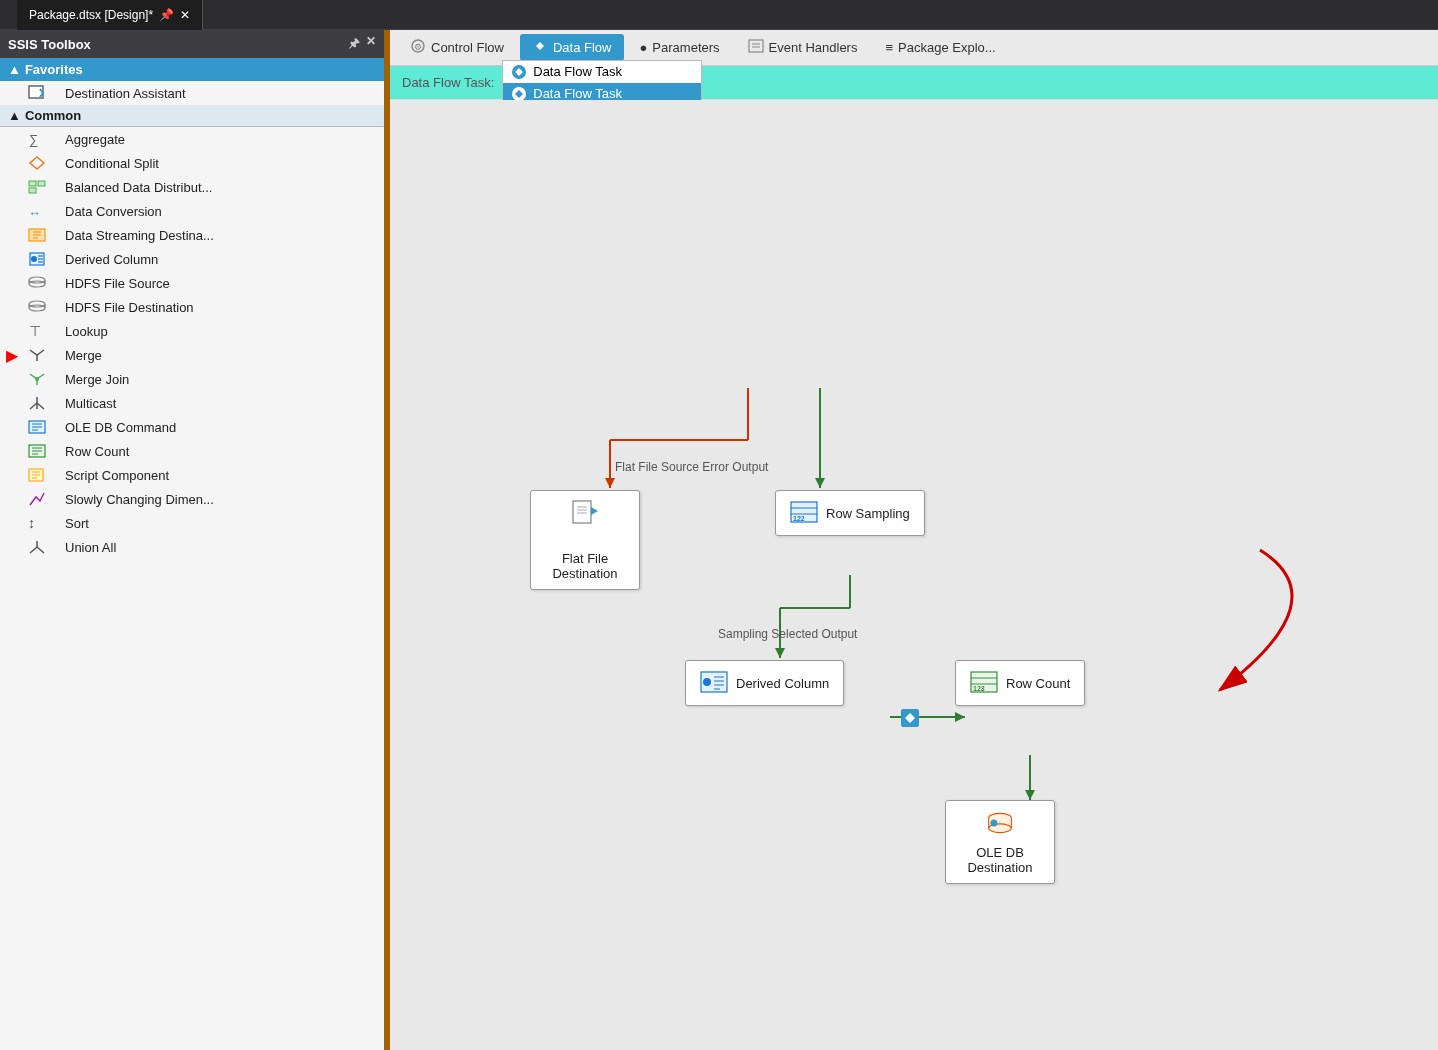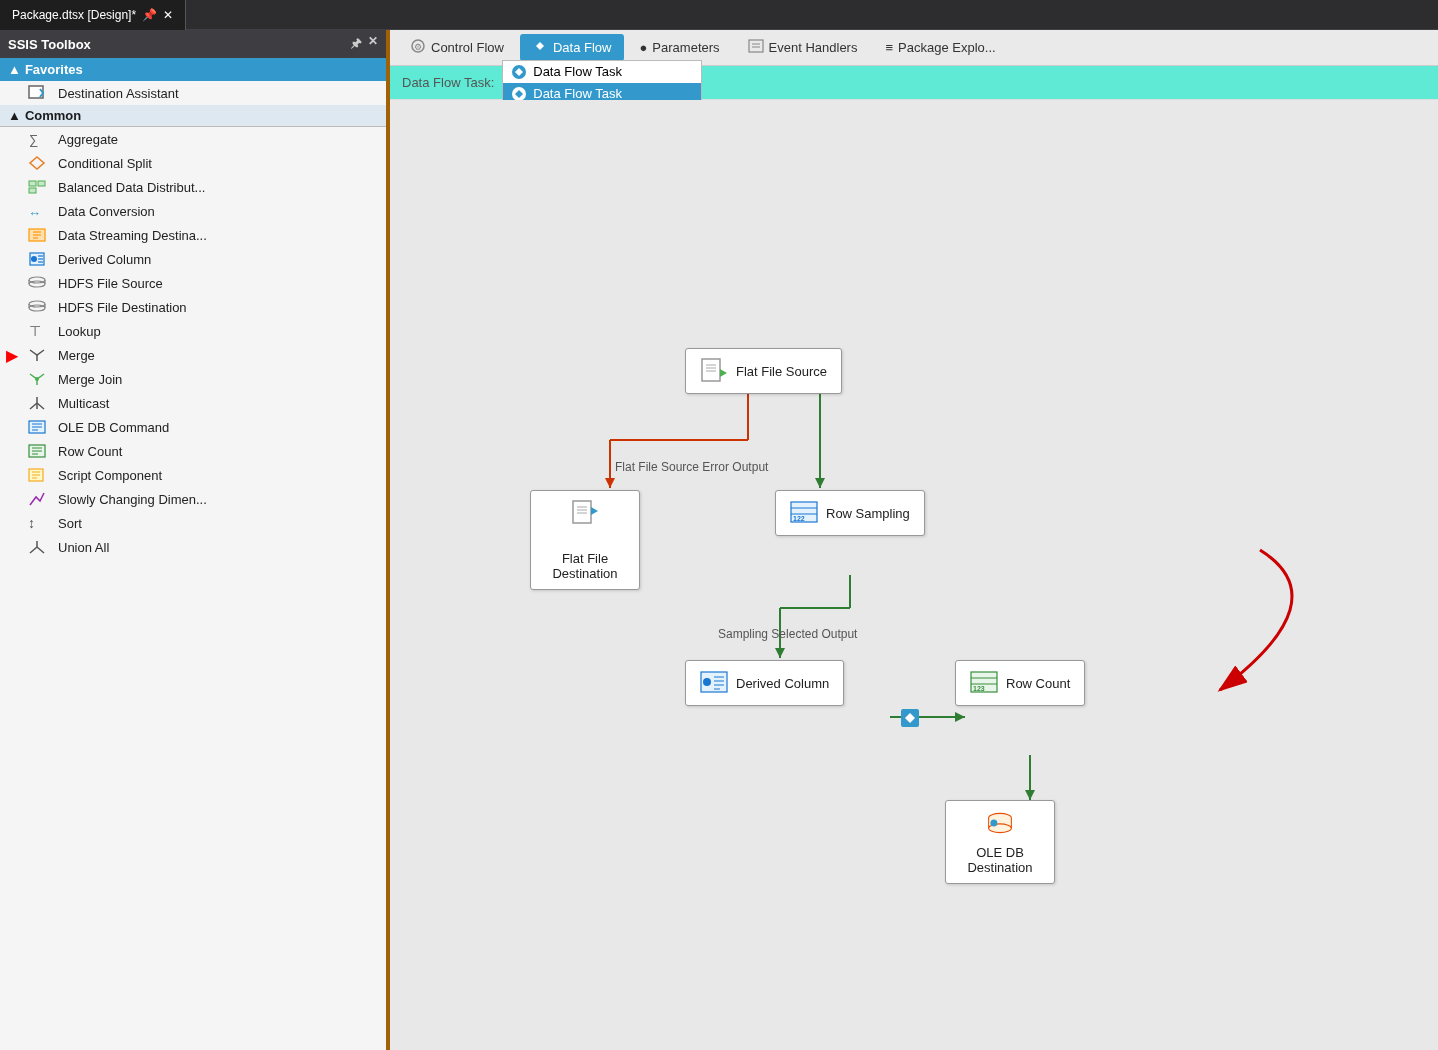--- a/index.html
+++ b/index.html
@@ -1,32 +1,32 @@
 <!DOCTYPE html>
 <html><head>
   <meta charset="utf-8">
   <style>
     * { box-sizing: border-box; margin: 0; padding: 0; }
     body { font-family: 'Segoe UI', Arial, sans-serif; font-size: 13px; background: #f0f0f0; display: flex; flex-direction: column; height: 1050px; width: 1438px; overflow: hidden; }
 
     
-    .tab-bar { background: #2d2d30; display: flex; align-items: center; height: 30px; padding: 0 0; border-bottom: 1px solid #3f3f46; }
+    .tab-bar { background: #2d2d30; display: flex; align-items: center; height: 30px; padding: 0 17px; border-bottom: 1px solid #3f3f46; }
     .tab { background: #3e3e42; color: #ccc; padding: 4px 12px; font-size: 12px; border-right: 1px solid #555; cursor: pointer; display: flex; align-items: center; gap: 6px; height: 30px; }
     .tab.active { background: #1e1e1e; color: #fff; }
 
     
     .main-area { display: flex; flex: 1; overflow: hidden; }
 
     
-    .toolbox { width: 390px; background: #f5f5f5; border-right: 4px solid #a16207; display: flex; flex-direction: column; overflow: hidden; }
+    .toolbox { width: 390px; background: #f5f5f5; border-right: 6px solid #a16207; display: flex; flex-direction: column; overflow: hidden; }
     .toolbox-header { background: #3e3e42; color: #fff; padding: 5px 8px; display: flex; align-items: center; justify-content: space-between; font-size: 13px; font-weight: 600; height: 28px; }
     .toolbox-header-right { display: flex; gap: 6px; color: #ccc; font-size: 12px; }
     .toolbox-body { overflow-y: auto; flex: 1; }
     .toolbox-section-header { background: #dde8f0; color: #1a1a1a; padding: 3px 8px; font-size: 13px; font-weight: 600; display: flex; align-items: center; gap: 4px; border-bottom: 1px solid #bbb; }
-    .toolbox-item { padding: 4px 8px 4px 28px; display: flex; align-items: center; gap: 12px; cursor: pointer; color: #222; font-size: 13px; }
+    .toolbox-item { padding: 4px 8px 4px 28px; display: flex; align-items: center; gap: 19px; cursor: pointer; color: #222; font-size: 13px; }
     .toolbox-item .item-icon { width: 18px; height: 16px; display: inline-flex; align-items: center; justify-content: center; font-size: 14px; }
     .favorites-header { background: #3399cc; color: #fff; padding: 4px 8px; font-size: 13px; font-weight: 600; display: flex; align-items: center; gap: 4px; }
 
     
     .design-area { flex: 1; display: flex; flex-direction: column; background: #fff; }
 
     
     .design-tabs { background: #eaeaea; border-bottom: 1px solid #ccc; display: flex; align-items: center; padding: 4px 8px; gap: 4px; height: 36px; }
     .design-tab { padding: 4px 12px; border-radius: 3px; cursor: pointer; display: flex; align-items: center; gap: 5px; font-size: 13px; color: #333; }
     .design-tab.active { background: #3399cc; color: #fff; }
@@ -370,32 +370,20 @@
             <polygon points="0 0, 10 3.5, 0 7" fill="#cc0000"></polygon>
           </marker>
         </defs>
 
       </svg>
 
       <div class="canvas-label" style="top: 360px; left: 225px;">Flat File Source Error Output</div>
 
       <div class="canvas-label" style="top: 527px; left: 328px;">Sampling Selected Output</div>
 
-      <div class="flow-node" style="top:248px; left:295px;">
-        <div class="node-icon">
-          <svg width="28" height="28" viewBox="0 0 28 28">
-            <rect x="2" y="2" width="18" height="22" fill="white" stroke="#999" stroke-width="1.5"></rect>
-            <line x1="6" y1="8" x2="16" y2="8" stroke="#aaa" stroke-width="1"></line>
-            <line x1="6" y1="11" x2="16" y2="11" stroke="#aaa" stroke-width="1"></line>
-            <line x1="6" y1="14" x2="16" y2="14" stroke="#aaa" stroke-width="1"></line>
-            <polygon points="20,12 27,16 20,20" fill="#4caf50"></polygon>
-          </svg>
-        </div>
-        <span>Flat File Source</span>
-      </div>
 
       <div class="flow-node" style="top:390px; left:140px; min-width:110px; flex-direction:column; text-align:center; padding: 8px 10px;">
         <div class="node-icon">
           <svg width="28" height="28" viewBox="0 0 28 28">
             <rect x="2" y="2" width="18" height="22" fill="white" stroke="#999" stroke-width="1.5"></rect>
             <line x1="6" y1="8" x2="16" y2="8" stroke="#aaa" stroke-width="1"></line>
             <line x1="6" y1="11" x2="16" y2="11" stroke="#aaa" stroke-width="1"></line>
             <line x1="6" y1="14" x2="16" y2="14" stroke="#aaa" stroke-width="1"></line>
             <polygon points="20,8 27,12 20,16" fill="#3399cc"></polygon>
           </svg>

